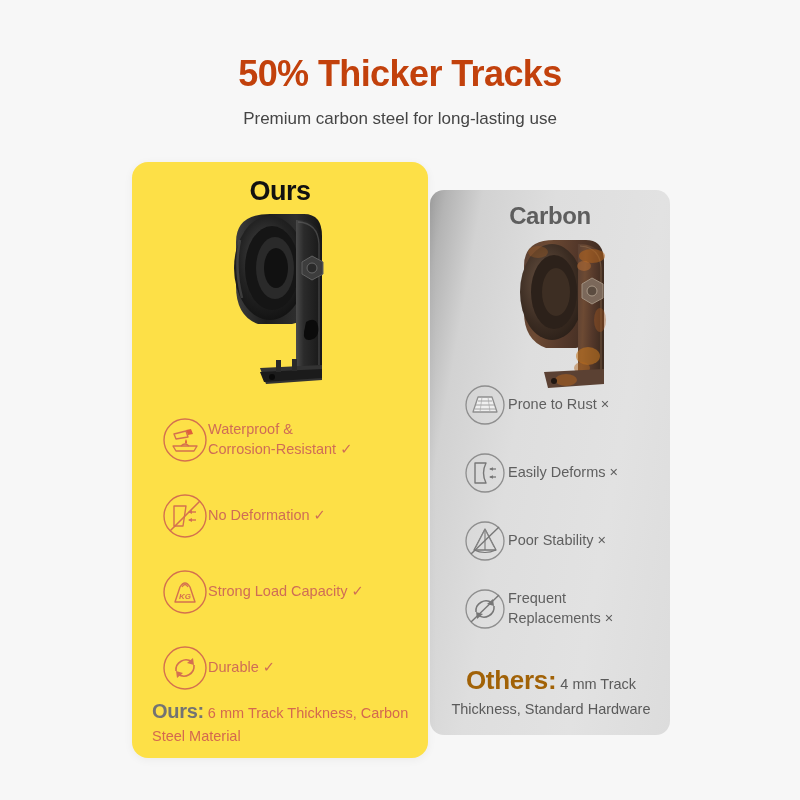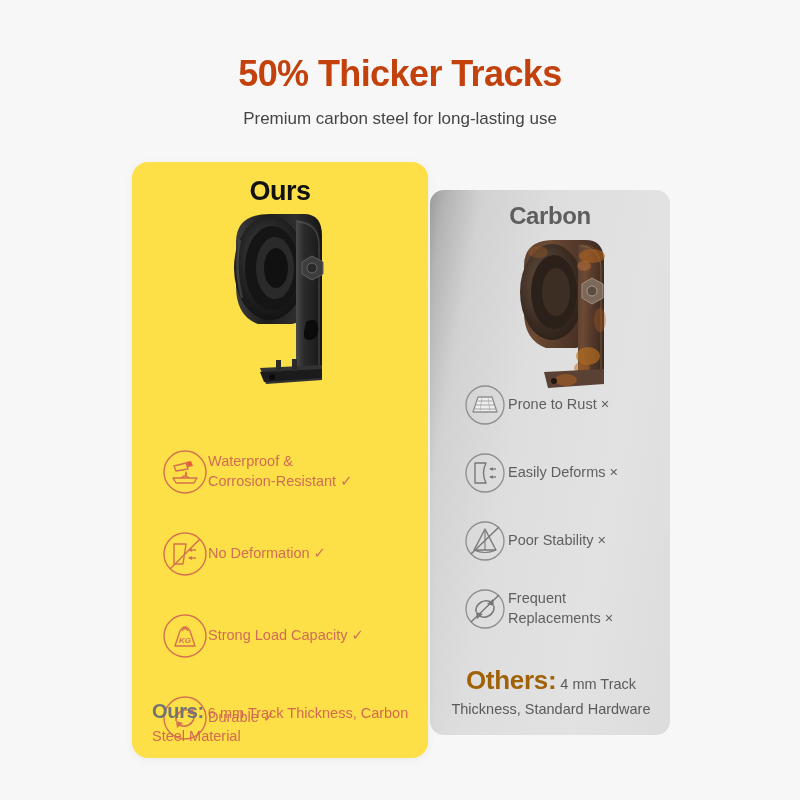--- a/index.html
+++ b/index.html
@@ -48,21 +48,21 @@
 
   
   .prod-ours { position:absolute; left:218px; top:200px; width:140px; height:200px; z-index:4; }
   .prod-others { position:absolute; left:516px; top:222px; width:130px; height:180px; z-index:4; }
 
   
   .feat-list-ours { position:absolute; left:162px; top:415px; width:266px; z-index:4; }
   .feat-list-others { position:absolute; left:462px; top:382px; width:210px; z-index:4; }
 
   .feat { display:flex; align-items:center; gap:0; }
-  .feat-ours { height:50px; margin-bottom:26px;margin-top:32px; }
+  .feat-ours { height:50px; margin-bottom:26px; }
   .feat-others { height:46px; margin-bottom:22px; }
 
   .feat-icon { flex:0 0 auto; width:46px; height:46px;font-style:italic; }
   .feat-icon svg { display:block; width:46px; height:46px; }
 
   .feat-label-ours {
     font-size:14.5px; line-height:1.35; color:#cf6d56; white-space:pre-line;
   }
   .feat-label-others {
     font-size:14.5px; line-height:1.35; color:#5f5f5f; white-space:pre-line;

